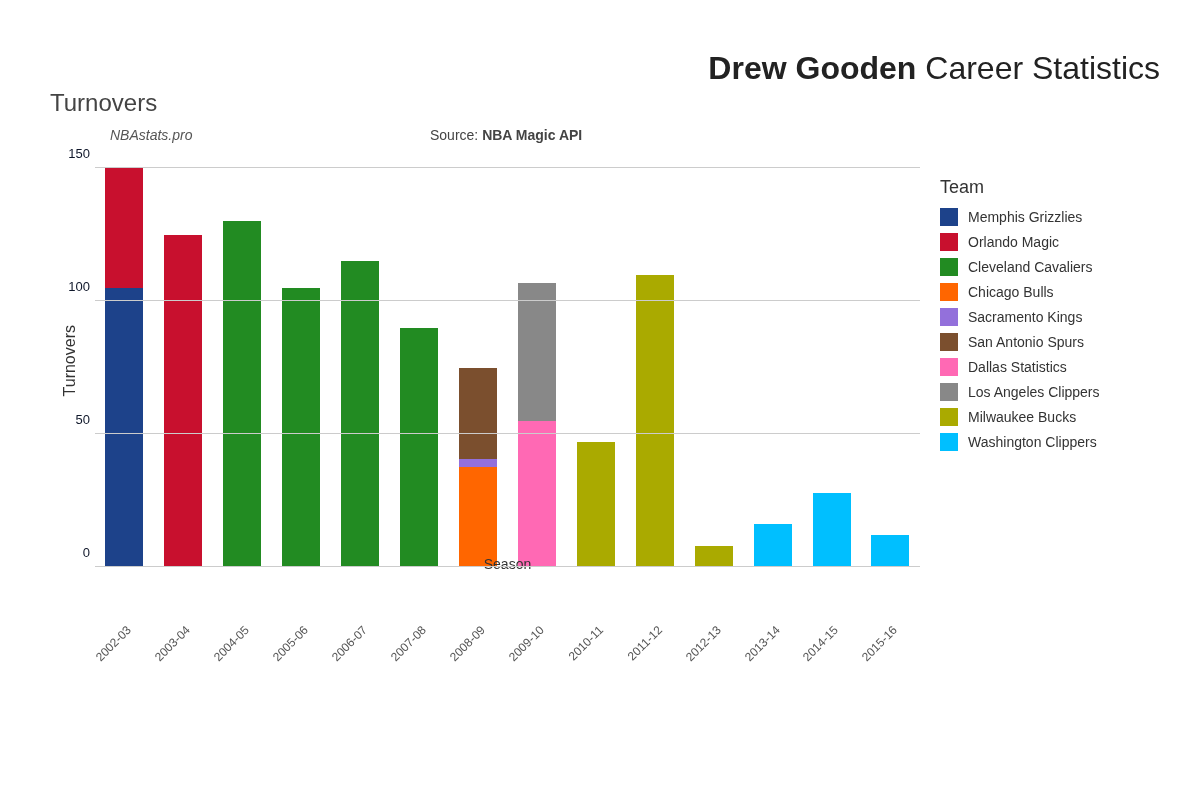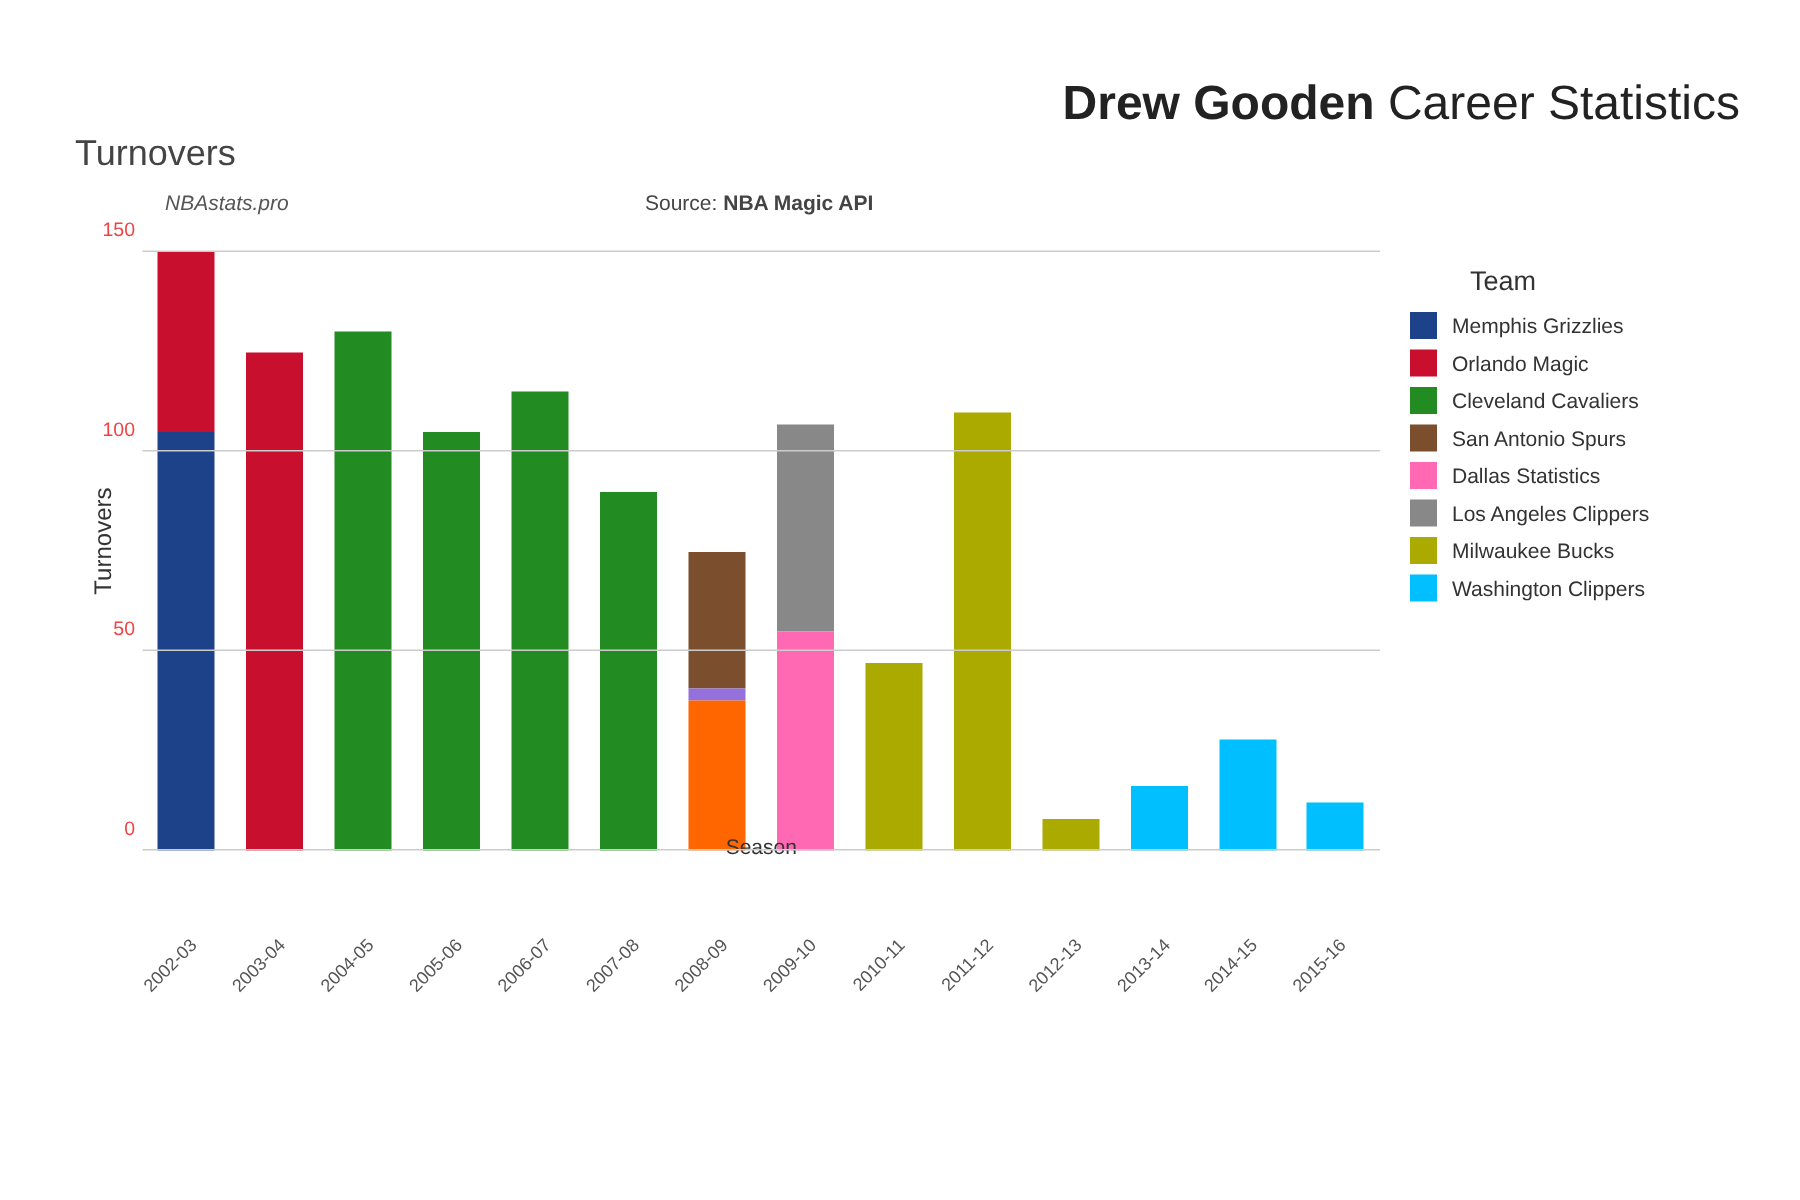--- a/index.html
+++ b/index.html
@@ -76,21 +76,21 @@
     .grid-line {
       position: absolute;
       left: 0;
       right: 0;
       border-top: 1px solid #ccc;
     }
     .y-tick-label {
       position: absolute;
       right: calc(100% + 5px);
       font-size: 13px;
-      color: #ef4444;
+      color: #0f172a;
       transform: translateY(-50%);
       white-space: nowrap;
     }
     .bars-row {
       position: absolute;
       left: 0;
       right: 0;
       top: 0;
       bottom: 0;
       display: flex;
@@ -136,21 +136,20 @@
     }
     .legend {
       width: 240px;
       padding-left: 20px;
       padding-top: 50px;
     }
     .legend-title {
       font-size: 18px;
       color: #333;
       margin-bottom: 10px;
-      margin-left: 40px;
     }
     .legend-item {
       display: flex;
       align-items: center;
       margin-bottom: 7px;
     }
     .legend-swatch {
       width: 18px;
       height: 18px;
       margin-right: 10px;
@@ -298,20 +297,28 @@
   </div>
           <div class="legend-item">
     <div class="legend-swatch" style="background:#C8102E;"></div>
     <span class="legend-label">Orlando Magic</span>
   </div>
           <div class="legend-item">
     <div class="legend-swatch" style="background:#228B22;"></div>
     <span class="legend-label">Cleveland Cavaliers</span>
   </div>
           <div class="legend-item">
+    <div class="legend-swatch" style="background:#FF6600;"></div>
+    <span class="legend-label">Chicago Bulls</span>
+  </div>
+          <div class="legend-item">
+    <div class="legend-swatch" style="background:#9370DB;"></div>
+    <span class="legend-label">Sacramento Kings</span>
+  </div>
+          <div class="legend-item">
     <div class="legend-swatch" style="background:#7B4F2E;"></div>
     <span class="legend-label">San Antonio Spurs</span>
   </div>
           <div class="legend-item">
     <div class="legend-swatch" style="background:#FF69B4;"></div>
     <span class="legend-label">Dallas Statistics</span>
   </div>
           <div class="legend-item">
     <div class="legend-swatch" style="background:#888888;"></div>
     <span class="legend-label">Los Angeles Clippers</span>

